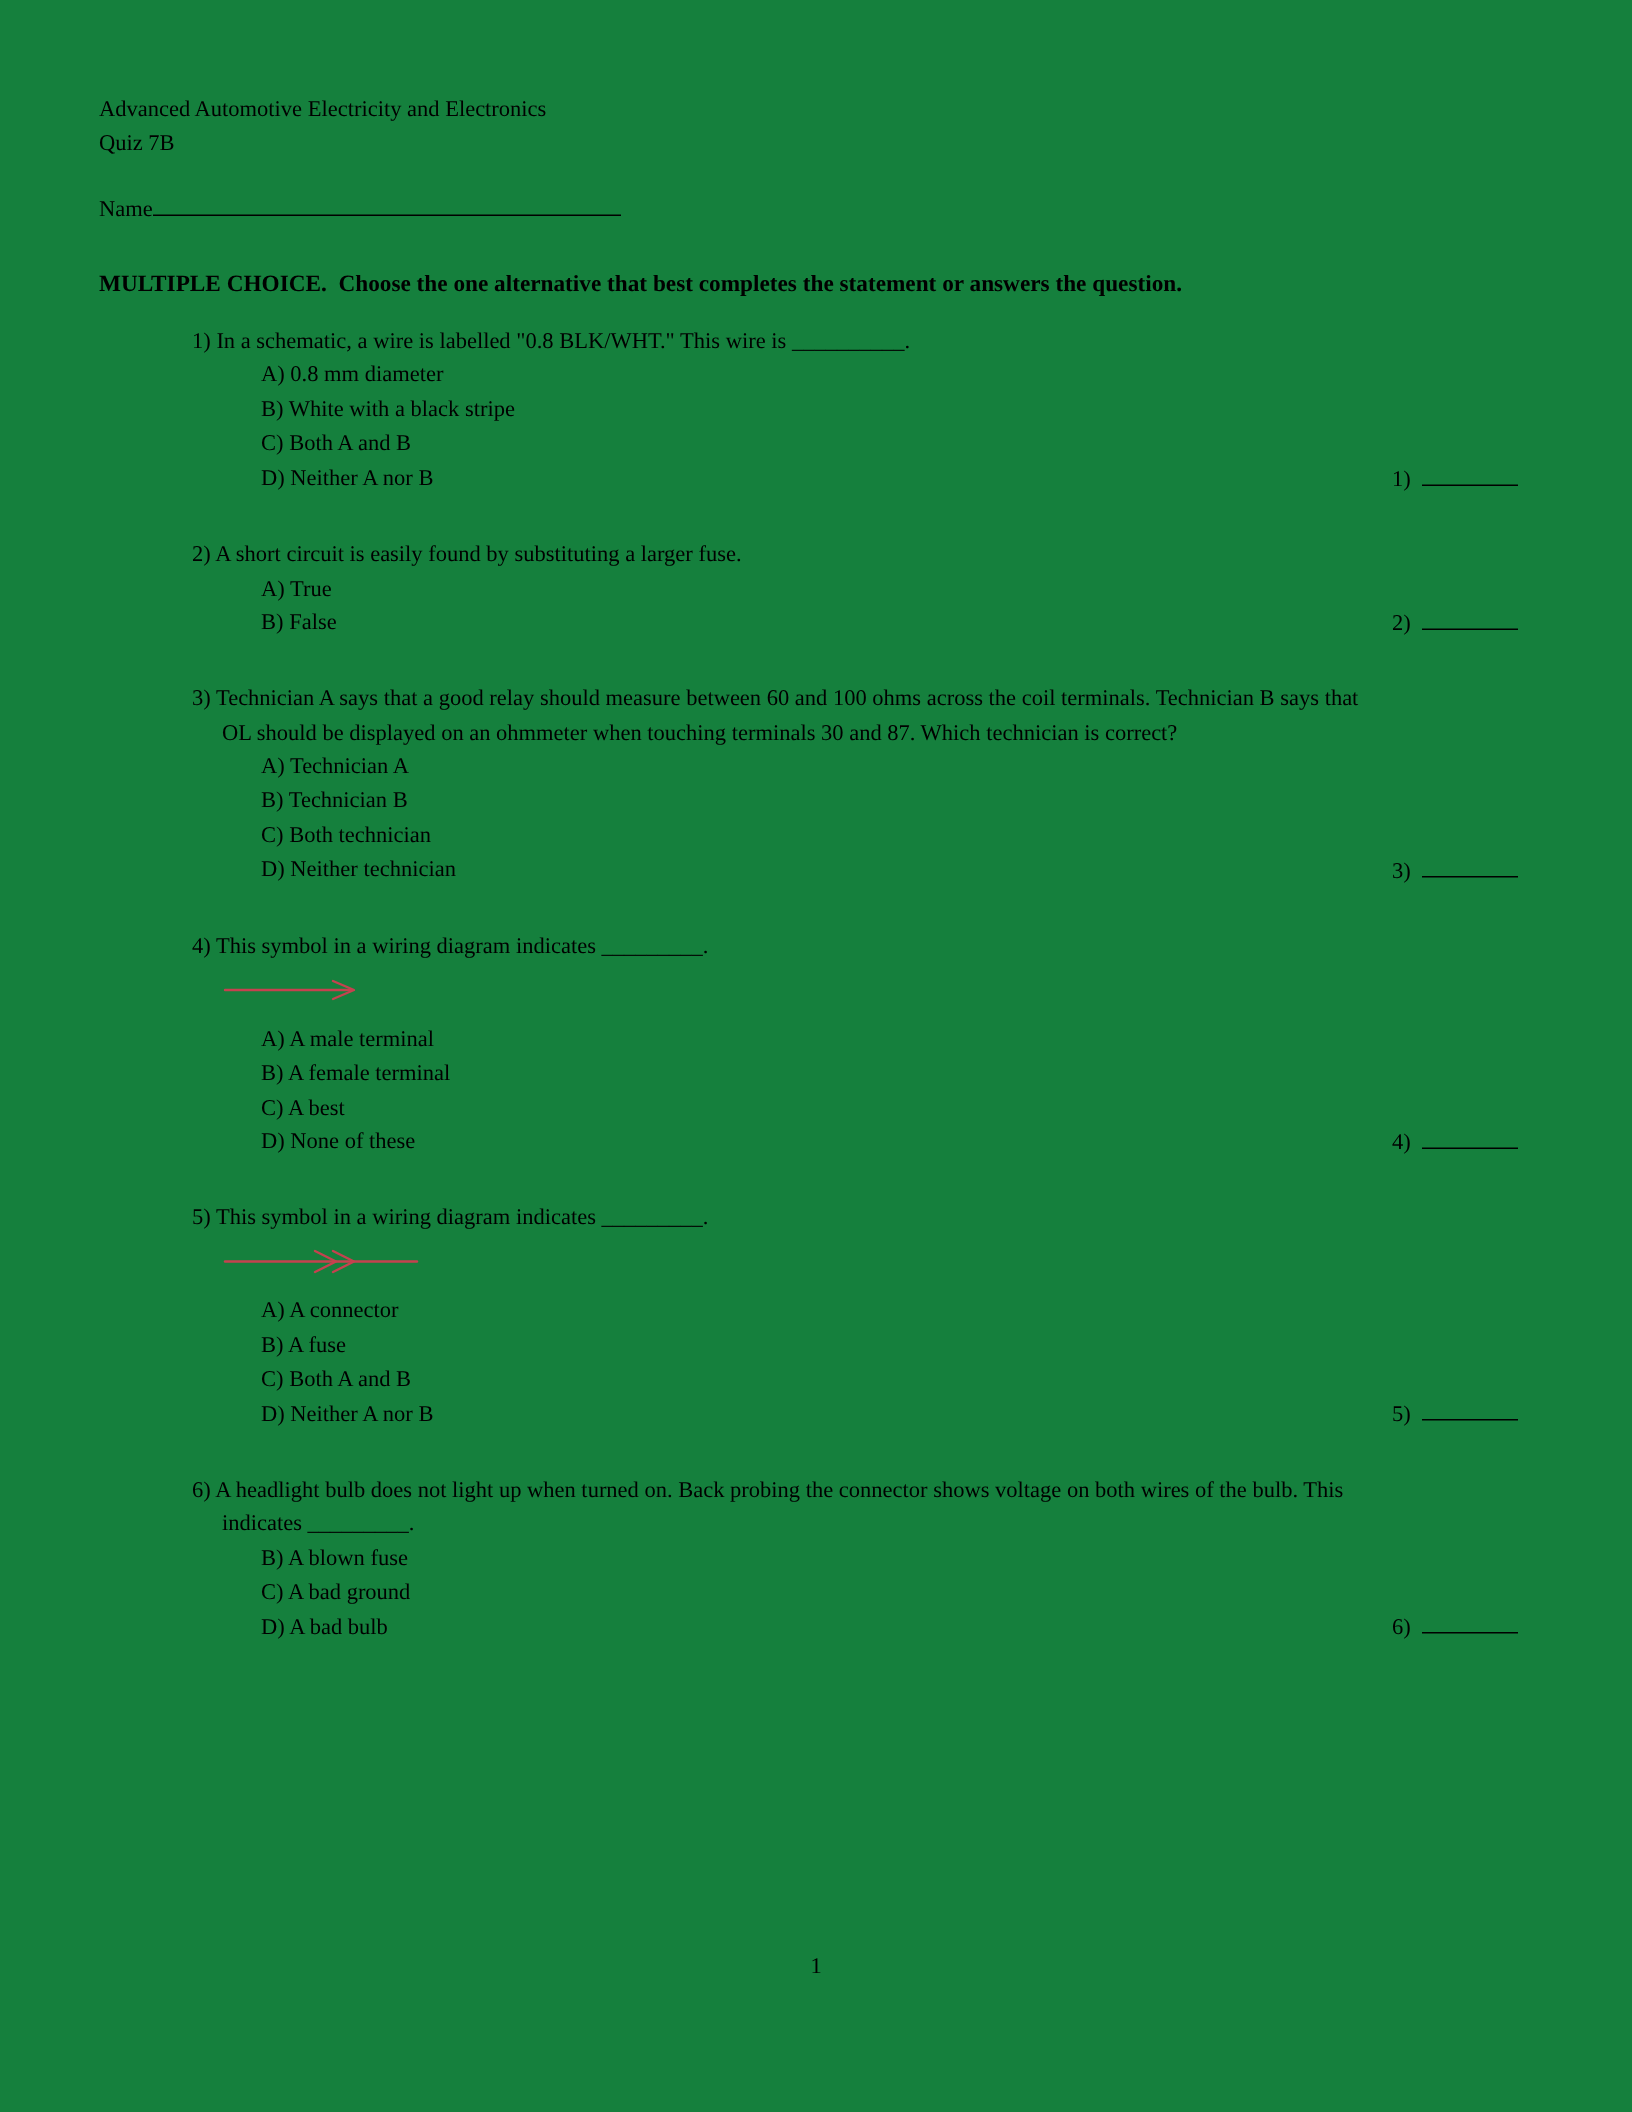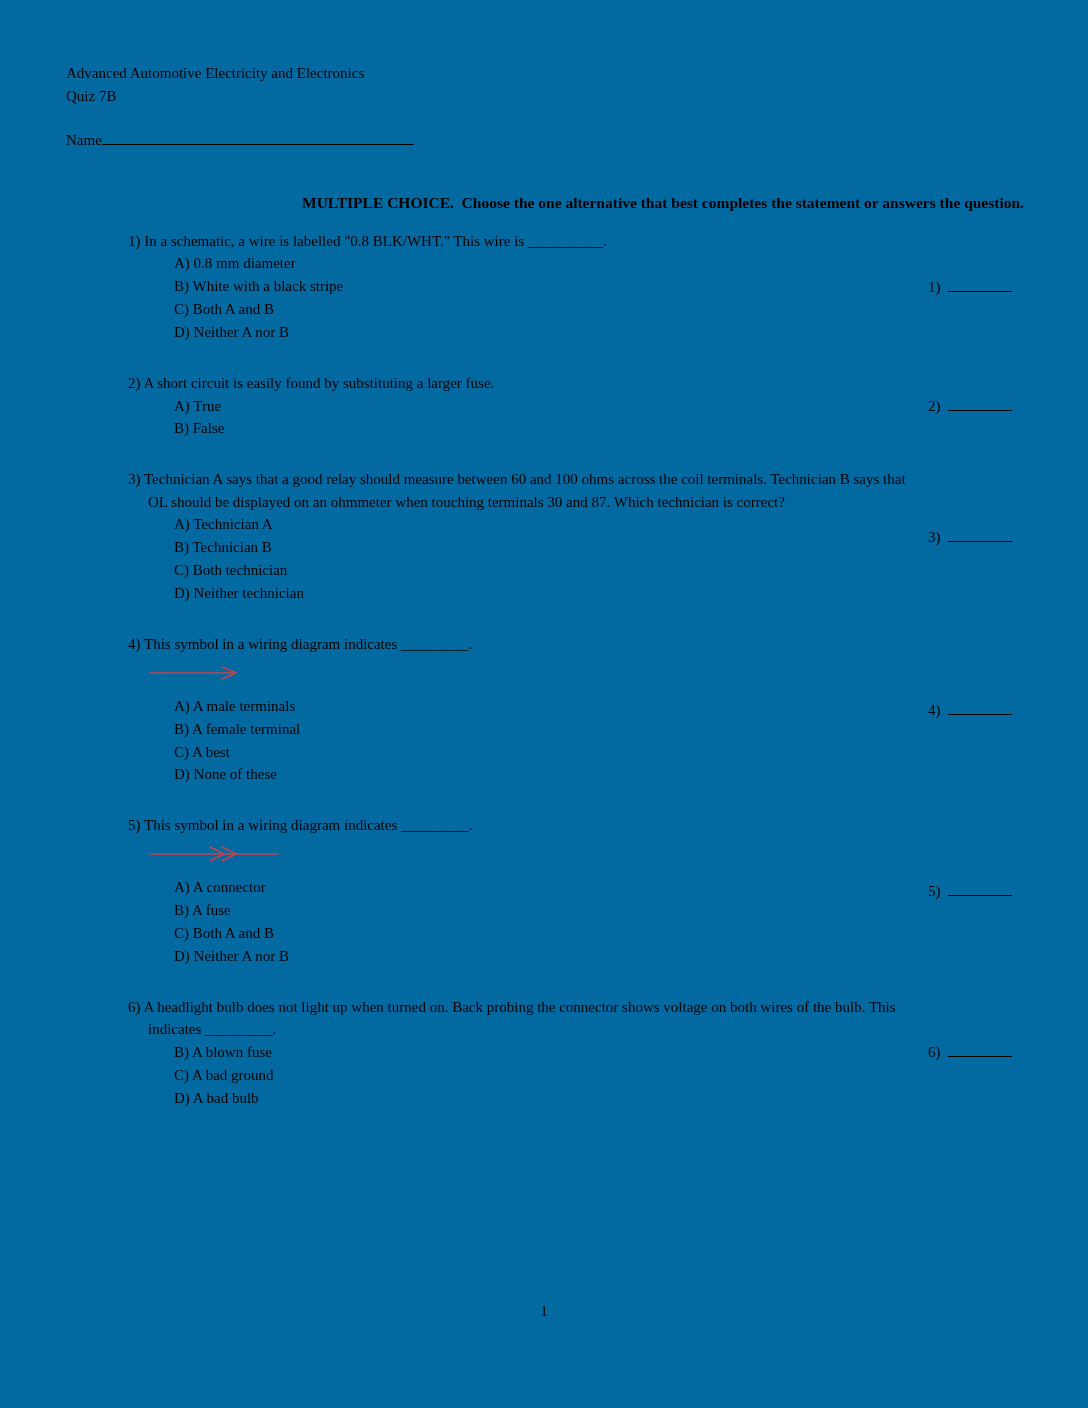--- a/index.html
+++ b/index.html
@@ -5,21 +5,21 @@
   html, body {
     margin: 0;
     padding: 0;
     background: #e8e8e8;
   }
   .page {
     position: relative;
     width: 1088px;
     height: 1408px;
     margin: 0 auto;
-    background: #0369a1;
+    background: #15803d;
     box-sizing: border-box;
     padding: 62px 64px 0 66px;
     font-family: "Liberation Serif", "DejaVu Serif", serif;
     font-size: 15px;
     line-height: 1.5;
     color: #000000;
     overflow: hidden;
   }
   .header-line {
     font-size: 15px;
@@ -28,32 +28,31 @@
     margin-top: 22px;
   }
   .name-blank {
     display: inline-block;
     width: 312px;
     height: 14px;
     border-bottom: 1px solid #000;
     vertical-align: baseline;
   }
   .instructions {
-    margin-top: 39px;
+    margin-top: 26px;
     font-weight: bold;
     font-size: 15.5px;
     white-space: pre-wrap;
-    text-align: right;
   }
   .questions {
     margin-top: 16px;
   }
   .question {
     display: flex;
-    align-items: center;
+    align-items: flex-end;
     margin-bottom: 28px;
   }
   .q-main {
     flex: 1;
     margin-left: 62px;
     padding-right: 22px;
   }
   .q-text {
     padding-left: 20px;
     text-indent: -20px;
@@ -153,21 +152,21 @@
   </div>
 
   <div class="question">
     <div class="q-main">
       <div class="q-text"><span>4)</span> <span>This symbol in a wiring diagram indicates _________.</span></div>
       <div class="q-symbol"><svg width="92" height="20" viewBox="0 0 92 20">
               <line x1="2" y1="10" x2="86" y2="10" stroke="#c5424f" stroke-width="1.6" fill="none" stroke-linecap="round" stroke-linejoin="round"></line>
               <polyline points="74,4 88,10 74,16" stroke="#c5424f" stroke-width="1.6" fill="none" stroke-linecap="round" stroke-linejoin="round"></polyline>
             </svg></div>
       <div class="options">
-            <div class="option">A) A male terminals</div>
+            <div class="option">A) A male terminal</div>
             <div class="option">B) A female terminal</div>
             <div class="option">C) A best</div>
             <div class="option">D) None of these</div>
           </div>
     </div>
     <div class="q-answer">
       <span>4)</span><span class="answer-blank"></span>
     </div>
   </div>
 

